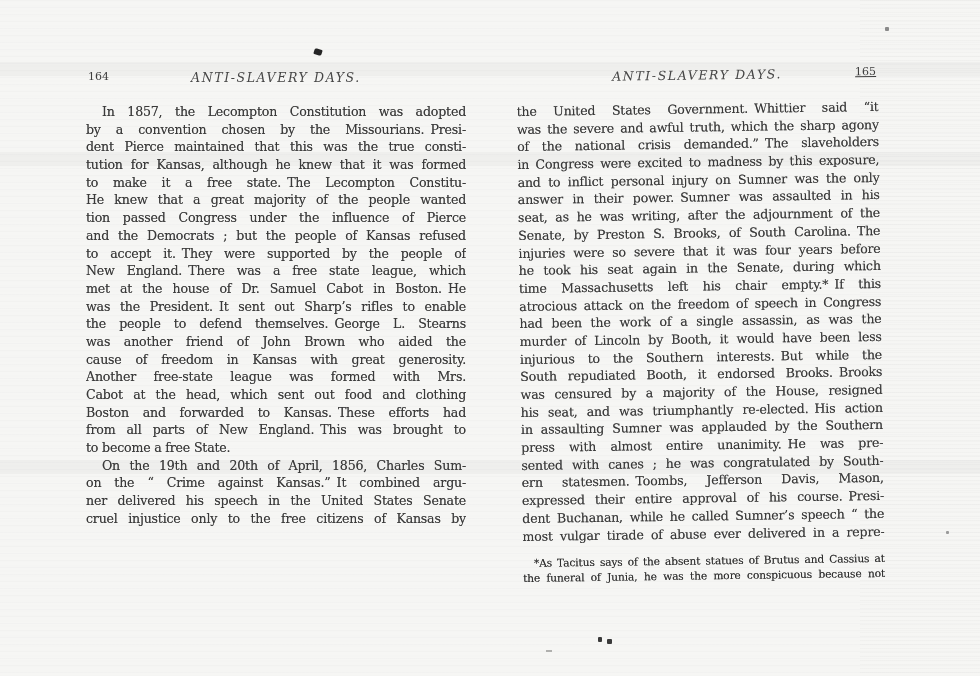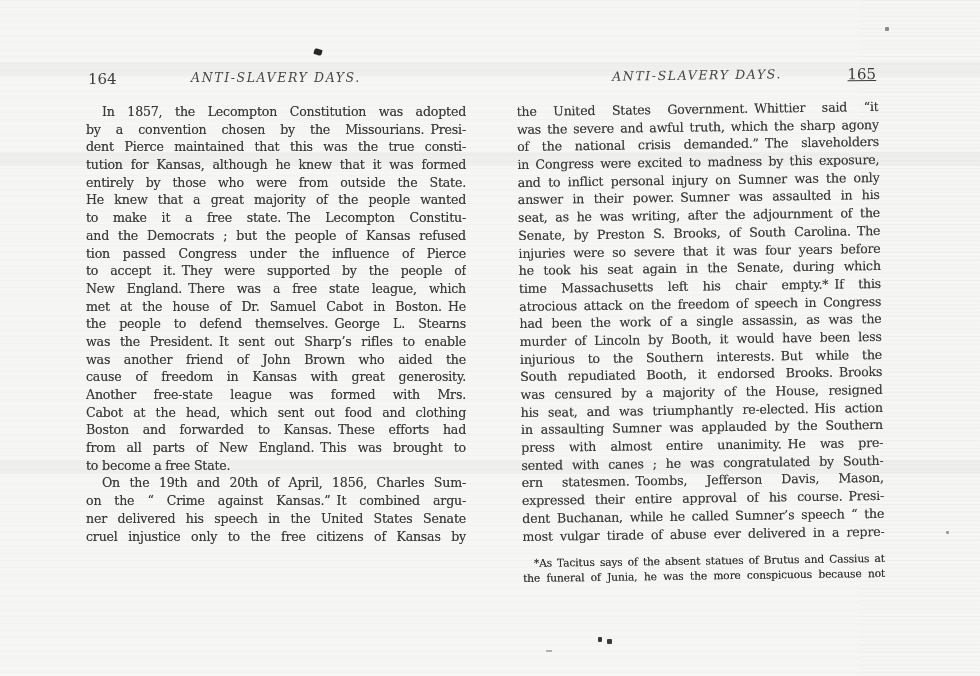--- a/index.html
+++ b/index.html
@@ -24,21 +24,21 @@
   }
   .band{position:absolute;left:0;width:980px;height:14px;background:rgba(190,190,186,0.12);pointer-events:none;}
 
   .page{position:absolute;top:70px;color:#3a3a3a;}
   .page-left{left:86px;width:380px;}
   .page-right{left:516px;width:362px;transform:rotate(-0.8deg);transform-origin:0 0;}
 
   .running-header{position:relative;height:14px;font-style:italic;font-size:12.5px;
     letter-spacing:1.6px;color:#454545;}
   .running-header .head-title{display:block;text-align:center;}
-  .pagenum{position:absolute;top:0;font-style:normal;letter-spacing:0;font-size:15px;color:#3d3d3d;}
+  .pagenum{position:absolute;top:0;font-style:normal;letter-spacing:0;font-size:11px;color:#3d3d3d;}
   .pagenum.pos-left{left:2px;}
   .pagenum.pos-right{right:2px;text-decoration:underline;}
 
   .page-body{margin-top:19px;}
   .line{
     height:17.7px;line-height:17.7px;overflow:hidden;
     font-size:12.6px;letter-spacing:-0.2px;
     text-align:justify;text-align-last:justify;
     text-shadow:0 0 0.5px rgba(45,45,45,0.55);
     white-space:normal;
@@ -71,30 +71,29 @@
   <section class="page page-left">
     <header class="running-header">
       <span class="pagenum pos-left">164</span>
       <span class="head-title">ANTI-SLAVERY DAYS.</span>
     </header>
     <div class="page-body">
       <div class="line indent">In 1857, the Lecompton Constitution was adopted</div>
       <div class="line">by a convention chosen by the Missourians. Presi-</div>
       <div class="line">dent Pierce maintained that this was the true consti-</div>
       <div class="line">tution for Kansas, although he knew that it was formed</div>
-      <div class="line">entirely by those who were from outside the State.</div>
+      <div class="line">to make it a free state. The Lecompton Constitu-</div>
       <div class="line">He knew that a great majority of the people wanted</div>
-      <div class="line">to make it a free state. The Lecompton Constitu-</div>
+      <div class="line">tion passed Congress under the influence of Pierce</div>
       <div class="line">and the Democrats ; but the people of Kansas refused</div>
-      <div class="line">tion passed Congress under the influence of Pierce</div>
       <div class="line">to accept it. They were supported by the people of</div>
       <div class="line">New England. There was a free state league, which</div>
       <div class="line">met at the house of Dr. Samuel Cabot in Boston. He</div>
+      <div class="line">was the President. It sent out Sharp’s rifles to enable</div>
       <div class="line">the people to defend themselves. George L. Stearns</div>
-      <div class="line">was the President. It sent out Sharp’s rifles to enable</div>
       <div class="line">was another friend of John Brown who aided the</div>
       <div class="line">cause of freedom in Kansas with great generosity.</div>
       <div class="line">Another free-state league was formed with Mrs.</div>
       <div class="line">Cabot at the head, which sent out food and clothing</div>
       <div class="line">Boston and forwarded to Kansas. These efforts had</div>
       <div class="line">from all parts of New England. This was brought to</div>
       <div class="line flush">to become a free State.</div>
       <div class="line indent">On the 19th and 20th of April, 1856, Charles Sum-</div>
       <div class="line">on the “ Crime against Kansas.” It combined argu-</div>
       <div class="line">ner delivered his speech in the United States Senate</div>

